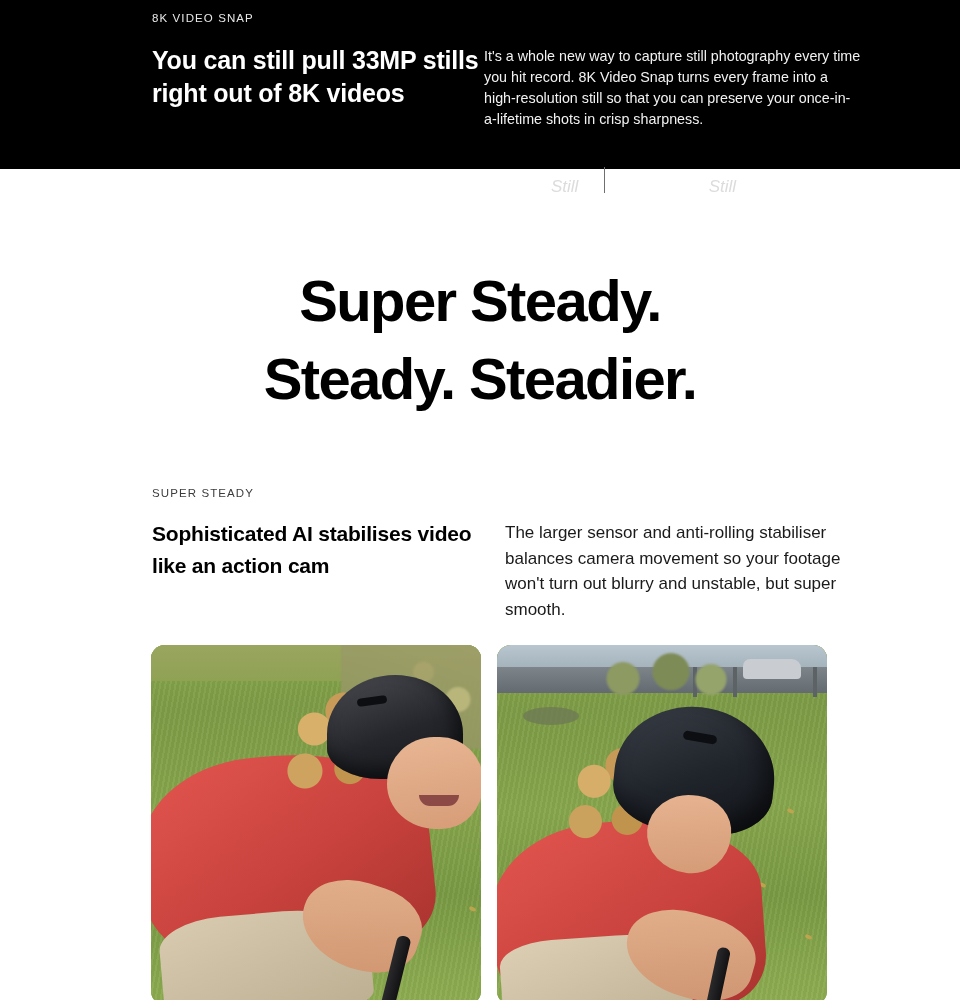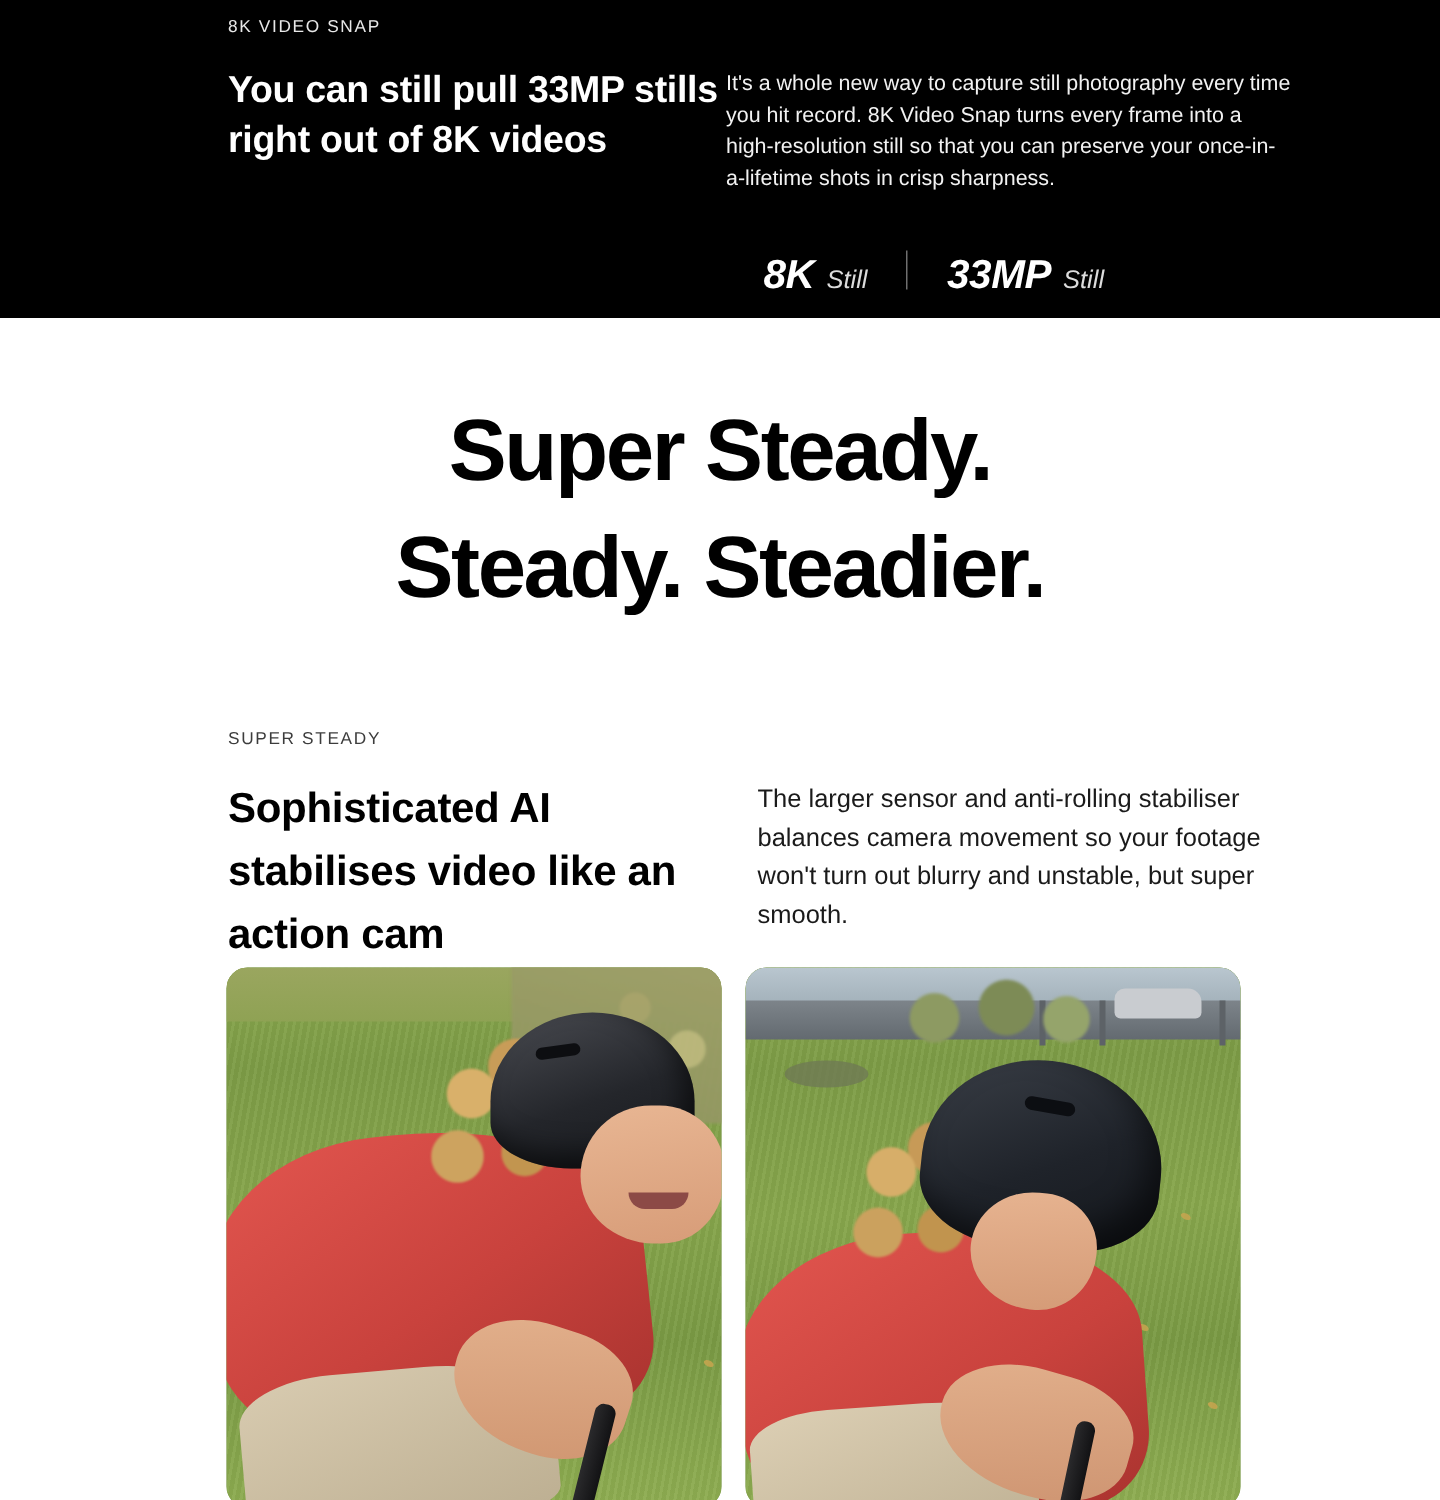--- a/index.html
+++ b/index.html
@@ -14,21 +14,21 @@
     position: relative;
     width: 960px;
     height: 1000px;
     background: #ffffff;
   }
 
   
   .band-dark {
     position: relative;
     width: 100%;
-    height: 212px;
+    height: 169px;
     background: #000000;
     color: #ffffff;
     padding: 0;
   }
   .band-dark .eyebrow {
     position: absolute;
     left: 152px;
     top: 12px;
     font-size: 11.5px;
     letter-spacing: 1.1px;
@@ -115,21 +115,21 @@
     top: 0px;
     font-size: 11.5px;
     letter-spacing: 1.1px;
     color: #3c3c3c;
   }
   .feature .subhead {
     position: absolute;
     left: 152px;
     top: 31px;
     width: 330px;
-    font-size: 28px;
+    font-size: 21px;
     line-height: 1.5;
     font-weight: 700;
     letter-spacing: -0.2px;
     color: #000000;
   }
   .feature .bodycopy2 {
     position: absolute;
     left: 505px;
     top: 33px;
     width: 362px;

